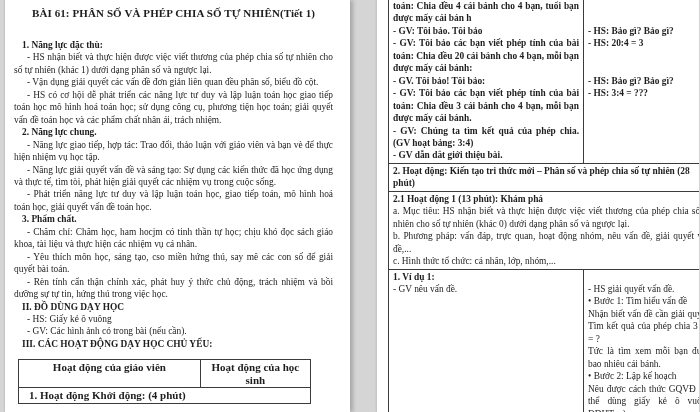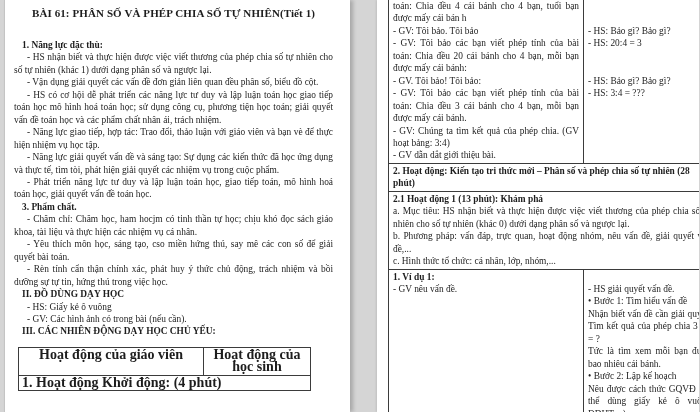--- a/index.html
+++ b/index.html
@@ -29,66 +29,67 @@
   .para{text-indent:13px;text-align:justify;}
   .plain{text-indent:13px;}
 
   
   table{border-collapse:collapse;}
   .acts-table{
     width:293px;margin:9px 0 0 4px;table-layout:fixed;
   }
   .acts-table td,.acts-table th{
     border:1px solid #3b3b3b;vertical-align:top;
-    font-size:14px;line-height:12.45px;padding:1px 3px;
+    font-size:11px;line-height:12.45px;padding:1px 10px;
   }
   .acts-table th{font-weight:bold;text-align:center;}
   .col-gv{width:64%;}
   .col-hs{width:36%;}
   .row-bold td{font-weight:bold;}
 
   
   .cont-table{
     width:309px;margin:-1px 0 0 11px;table-layout:fixed;
   }
   .cont-table td{
     border:1px solid #3b3b3b;vertical-align:top;
     font-size:9.4px;line-height:12.45px;padding:1px 4px;
   }
-  .cont-table tr:first-child td{border-top:none;}
+  .cont-table tr:first-child td{border-top:none;font-weight:bold;}
   .cont-table .cgv{width:186px;}
   .cont-table .chs{width:123px;}
   .cont-table p{margin:0;}
   .jus{text-align:justify;}
   .hs-skip2{margin-top:25px !important;}
   .hs-skip1{margin-top:12.5px !important;}
   .bold{font-weight:bold;}
   .tall-row td{height:150px;}
 </style>
 </head>
 <body>
 
 <div class="page page-left">
   <div class="doc-title">BÀI 61: PHÂN SỐ VÀ PHÉP CHIA SỐ TỰ NHIÊN(Tiết 1)</div>
 
   <p class="t heading">1. Năng lực đặc thù:</p>
   <p class="t para">- HS nhận biết và thực hiện được việc viết thương của phép chia số tự nhiên cho số tự nhiên (khác 1) dưới dạng phân số và ngược lại.</p>
   <p class="t para">- Vận dụng giải quyết các vấn đề đơn giản liên quan đều phân số, biểu đồ cột.</p>
   <p class="t para">- HS có cơ hội dễ phát triển các năng lực tư duy và lập luận toán học giao tiếp toán học mô hình hoá toán học; sử dụng công cụ, phương tiện học toán; giải quyết vấn đề toán học và các phẩm chất nhân ái, trách nhiệm.</p>
+  <p class="t heading">2. Năng lực chung.</p>
   <p class="t para">- Năng lực giao tiếp, hợp tác: Trao đổi, thảo luận với giáo viên và bạn vè để thực hiện nhiệm vụ học tập.</p>
-  <p class="t para">- Năng lực giải quyết vấn đề và sáng tạo: Sự dụng các kiến thức đã học ứng dụng và thực tế, tìm tòi, phát hiện giải quyết các nhiệm vụ trong cuộc phẩm.</p>
+  <p class="t para">- Năng lực giải quyết vấn đề và sáng tạo: Sự dụng các kiến thức đã học ứng dụng và thực tế, tìm tòi, phát hiện giải quyết các nhiệm vụ trong cuộc sống.</p>
   <p class="t para">- Phát triển năng lực tư duy và lập luận toán học, giao tiếp toán, mô hình hoá toán học, giải quyết vấn đề toán học.</p>
   <p class="t heading">3. Phẩm chất.</p>
   <p class="t para">- Chăm chỉ: Chăm học, ham hocjm có tinh thần tự học; chịu khó đọc sách giáo khoa, tài liệu và thực hiện các nhiệm vụ cá nhân.</p>
   <p class="t para">- Yêu thích môn học, sáng tạo, cso miền hứng thú, say mê các con số để giải quyết bài toán.</p>
   <p class="t para">- Rèn tính cẩn thận chính xác, phát huy ý thức chủ động, trách nhiệm và bồi dưỡng sự tự tin, hứng thú trong việc học.</p>
   <p class="t heading">II. ĐỒ DÙNG DẠY HỌC</p>
   <p class="t plain">- HS: Giấy kẻ ô vuông</p>
   <p class="t plain">- GV: Các hình ảnh có trong bài (nếu cần).</p>
-  <p class="t heading">III. CÁC NHIÊN ĐỘNG DẠY HỌC CHỦ YẾU:</p>
+  <p class="t heading">III. CÁC HOẠT ĐỘNG DẠY HỌC CHỦ YẾU:</p>
 
   <table class="acts-table">
     <tbody>
         <tr>
       <th class="col-gv">Hoạt động của giáo viên</th>
       <th class="col-hs">Hoạt động của học sinh</th>
     </tr>
     <tr class="row-bold">
       <td colspan="2">1. Hoạt động Khởi động: (4 phút)</td>
     </tr>

